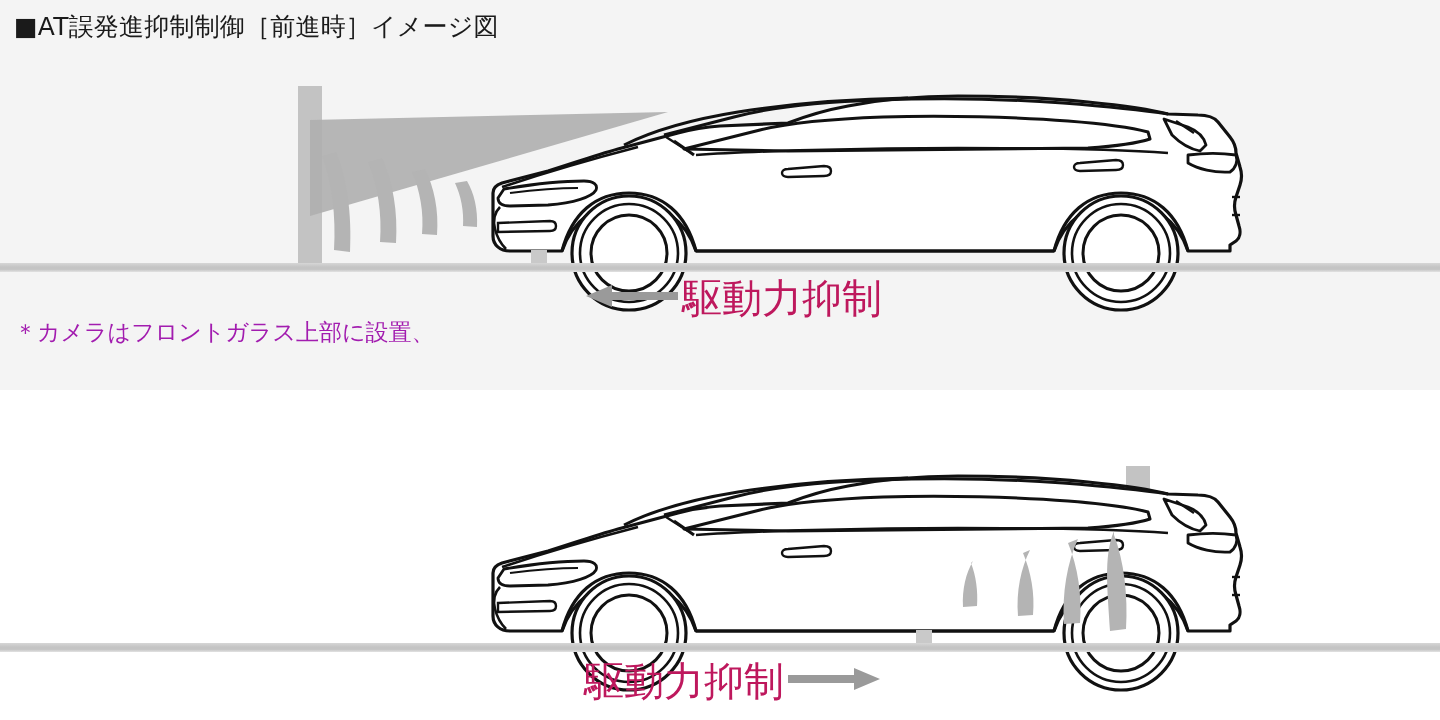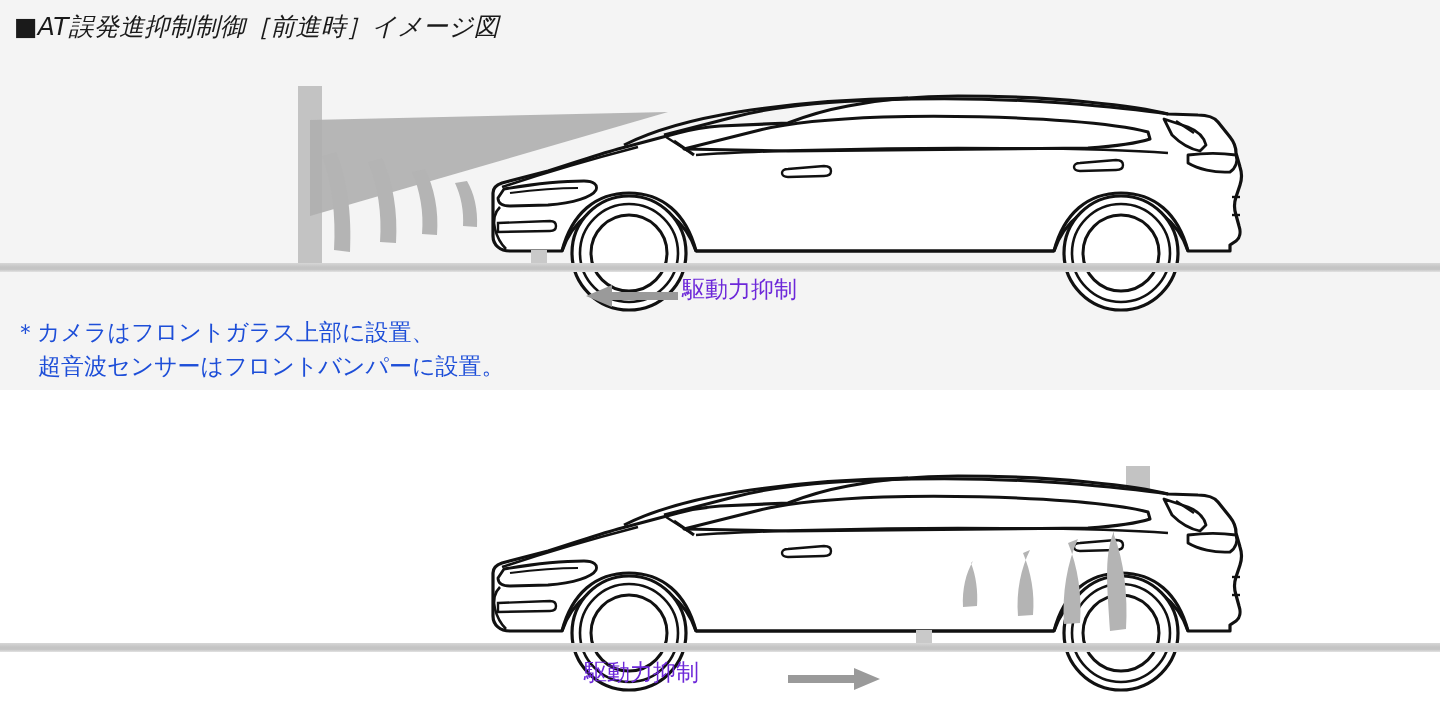--- a/index.html
+++ b/index.html
@@ -25,32 +25,31 @@
   
   .heading{
     position:absolute;
     font-size:25px;
     line-height:1;
     color:#1a1a1a;
     letter-spacing:0.2px;
     white-space:nowrap;
     font-family:"DejaVu Sans","Liberation Sans",sans-serif;
     font-weight:400;
-    font-style:italic;
   }
   #heading-top{left:14px;top:14px;}
   #heading-bottom{left:14px;top:414px;}
 
   
   .footnote{
     position:absolute;
     left:14px;top:315px;
     font-size:23px;
     line-height:34px;
-    color:#1d4ed8;
+    color:#a21caf;
     font-family:"DejaVu Sans","Liberation Sans",sans-serif;
     white-space:nowrap;
   }
   .footnote .l2{padding-left:24px;display:block;}
 
   
   .ground{
     position:absolute;left:0;width:1440px;height:9px;
     background:linear-gradient(to bottom,#d6d6d6 0%,#c4c4c4 45%,#c4c4c4 70%,#e2e2e2 100%);
   }
@@ -62,22 +61,22 @@
   #wall-top{left:298px;top:86px;width:24px;height:180px;}
   #wall-bottom{left:1126px;top:466px;width:24px;height:180px;}
 
   
   .scene{position:absolute;left:0;top:0;width:1440px;height:720px;
          pointer-events:none;}
 
   
   .drive-label{
     position:absolute;
-    font-size:23px;
-    color:#6d28d9;
+    font-size:40px;
+    color:#be185d;
     white-space:nowrap;
     font-family:"DejaVu Sans","Liberation Sans",sans-serif;
     line-height:1;
   }
   #drive-label-top{left:682px;top:278px;}
   #drive-label-bottom{left:584px;top:661px;}
 
   .arrow-wrap{position:absolute;}
   #arrow-top{left:586px;top:285px;width:92px;height:22px;}
   #arrow-bottom{left:788px;top:668px;width:92px;height:22px;}
@@ -223,21 +222,20 @@
       <path d="M 1068,543 C 1078,567 1082,595 1080,623 L 1064,624 C 1062,593 1067,563 1078,539 Z" fill="#b4b4b4"></path>
       <path d="M 1114,535 C 1124,561 1128,595 1126,629 L 1110,631 C 1108,593 1103,557 1114,531 Z" fill="#b4b4b4"></path>
     </g>
   </svg>
 
   <div class="ground" id="ground-top"></div>
   <div class="ground" id="ground-bottom"></div>
 
   <div class="footnote">
     <span class="l1">＊カメラはフロントガラス上部に設置、</span>
-    <span class="l2">超音波センサーはフロントバンパーに設置。</span>
   </div>
 
   <svg class="arrow-wrap" id="arrow-top" viewBox="0 0 92 22">
     <path d="M 0,11 L 26,0 L 26,7 L 92,7 L 92,15 L 26,15 L 26,22 Z" fill="#9a9a9a"></path>
   </svg>
   <div class="drive-label" id="drive-label-top">駆動力抑制</div>
 
   <div class="drive-label" id="drive-label-bottom">駆動力抑制</div>
   <svg class="arrow-wrap" id="arrow-bottom" viewBox="0 0 92 22">
     <path d="M 92,11 L 66,0 L 66,7 L 0,7 L 0,15 L 66,15 L 66,22 Z" fill="#9a9a9a"></path>

